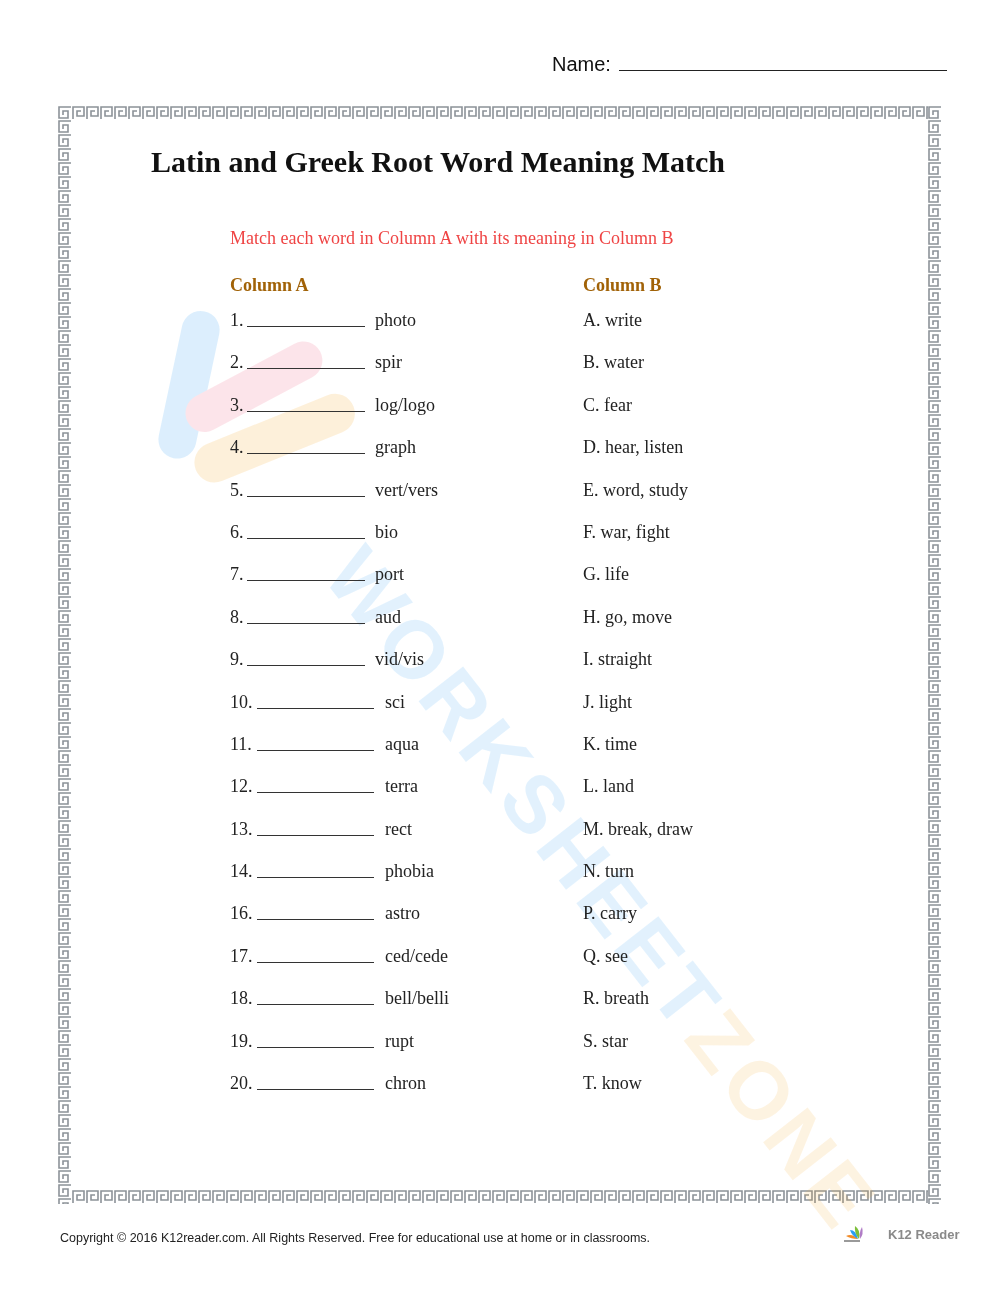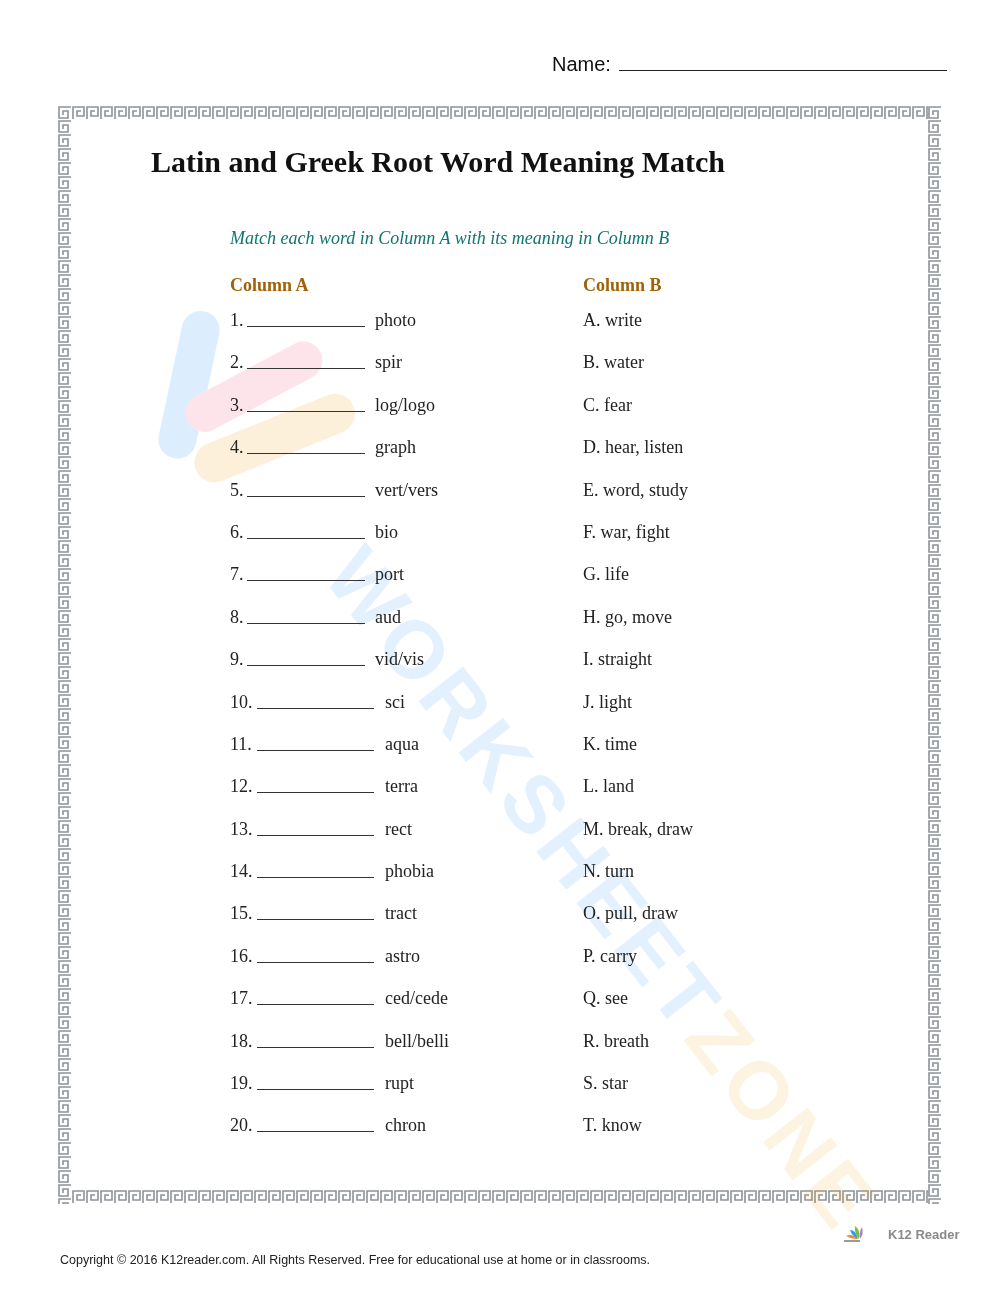--- a/index.html
+++ b/index.html
@@ -18,37 +18,37 @@
     .border-right { right: 0; }
     .border-strip svg { width: 100%; height: 100%; display: block; }
 
     .watermark { position: absolute; left: 150px; top: 300px; width: 760px; height: 700px; pointer-events: none; }
     .wm-text { position: absolute; left: 230px; top: 230px; font-family: "Liberation Sans", sans-serif; font-weight: bold; font-size: 82px; letter-spacing: 6px; transform: rotate(52deg); transform-origin: left top; white-space: nowrap; opacity: 0.13; }
     .wm-text .blue { color: #2a9df4; }
     .wm-text .orange { color: #f5a623; }
     .wm-logo { position: absolute; left: 0; top: 0; width: 220px; height: 200px; opacity: 0.16; }
 
     .title { position: absolute; top: 145px; left: 0; width: 836px; text-align: center; font-family: "Liberation Serif", serif; font-weight: bold; font-size: 30px; color: #111; margin-left: 20px; }
-    .instructions { position: absolute; top: 228px; left: 230px; font-size: 18px; color: #0f766e; font-style: italic; }
+    .instructions { position: absolute; top: 228px; left: 230px; font-size: 18px; color: #ef4444; }
     .col-head { position: absolute; top: 275px; font-size: 18px; font-weight: bold; color: #a16207; }
     .col-head.a { left: 230px; }
     .col-head.b { left: 583px; }
 
     .rows { position: absolute; top: 310px; left: 0; width: 1000px; }
     .row { position: relative; height: 42.4px; font-size: 18px; color: #222; }
     .row .num { position: absolute; left: 230px; top: 0; }
     .row .blank { position: absolute; top: 16px; height: 0; border-bottom: 1.3px solid #333; }
     .row .root { position: absolute; top: 0; }
     .row .meaning { position: absolute; left: 583px; top: 0; }
     .row.single .blank { left: 247px; width: 118px; }
     .row.single .root { left: 375px; }
     .row.double .blank { left: 257px; width: 117px; }
     .row.double .root { left: 385px; }
 
-    .footer-copy { position: absolute; top: 1231px; left: 60px; font-family: "Liberation Sans", sans-serif; font-size: 12.5px; color: #222; margin-top: 22px; }
+    .footer-copy { position: absolute; top: 1231px; left: 60px; font-family: "Liberation Sans", sans-serif; font-size: 12.5px; color: #222; }
     .footer-logo { position: absolute; top: 1224px; left: 842px; display: flex; align-items: center; gap: 20px; }
     .footer-logo .logo-text { font-family: "Liberation Sans", sans-serif; font-weight: bold; font-size: 13px; color: #8a8a8a; }
   </style>
 </head>
 <body>
 
 <div class="name-line">
   <span>Name:</span>
   <span class="blank"></span>
 </div>
@@ -181,26 +181,20 @@
       <span class="root">rect</span>
       <span class="meaning">M. break, draw</span>
     </div>
   <div class="row double">
       <span class="num">14.</span>
       <span class="blank"></span>
       <span class="root">phobia</span>
       <span class="meaning">N. turn</span>
     </div>
   <div class="row double">
-      <span class="num">15.</span>
-      <span class="blank"></span>
-      <span class="root">tract</span>
-      <span class="meaning">O. pull, draw</span>
-    </div>
-  <div class="row double">
       <span class="num">16.</span>
       <span class="blank"></span>
       <span class="root">astro</span>
       <span class="meaning">P. carry</span>
     </div>
   <div class="row double">
       <span class="num">17.</span>
       <span class="blank"></span>
       <span class="root">ced/cede</span>
       <span class="meaning">Q. see</span>

